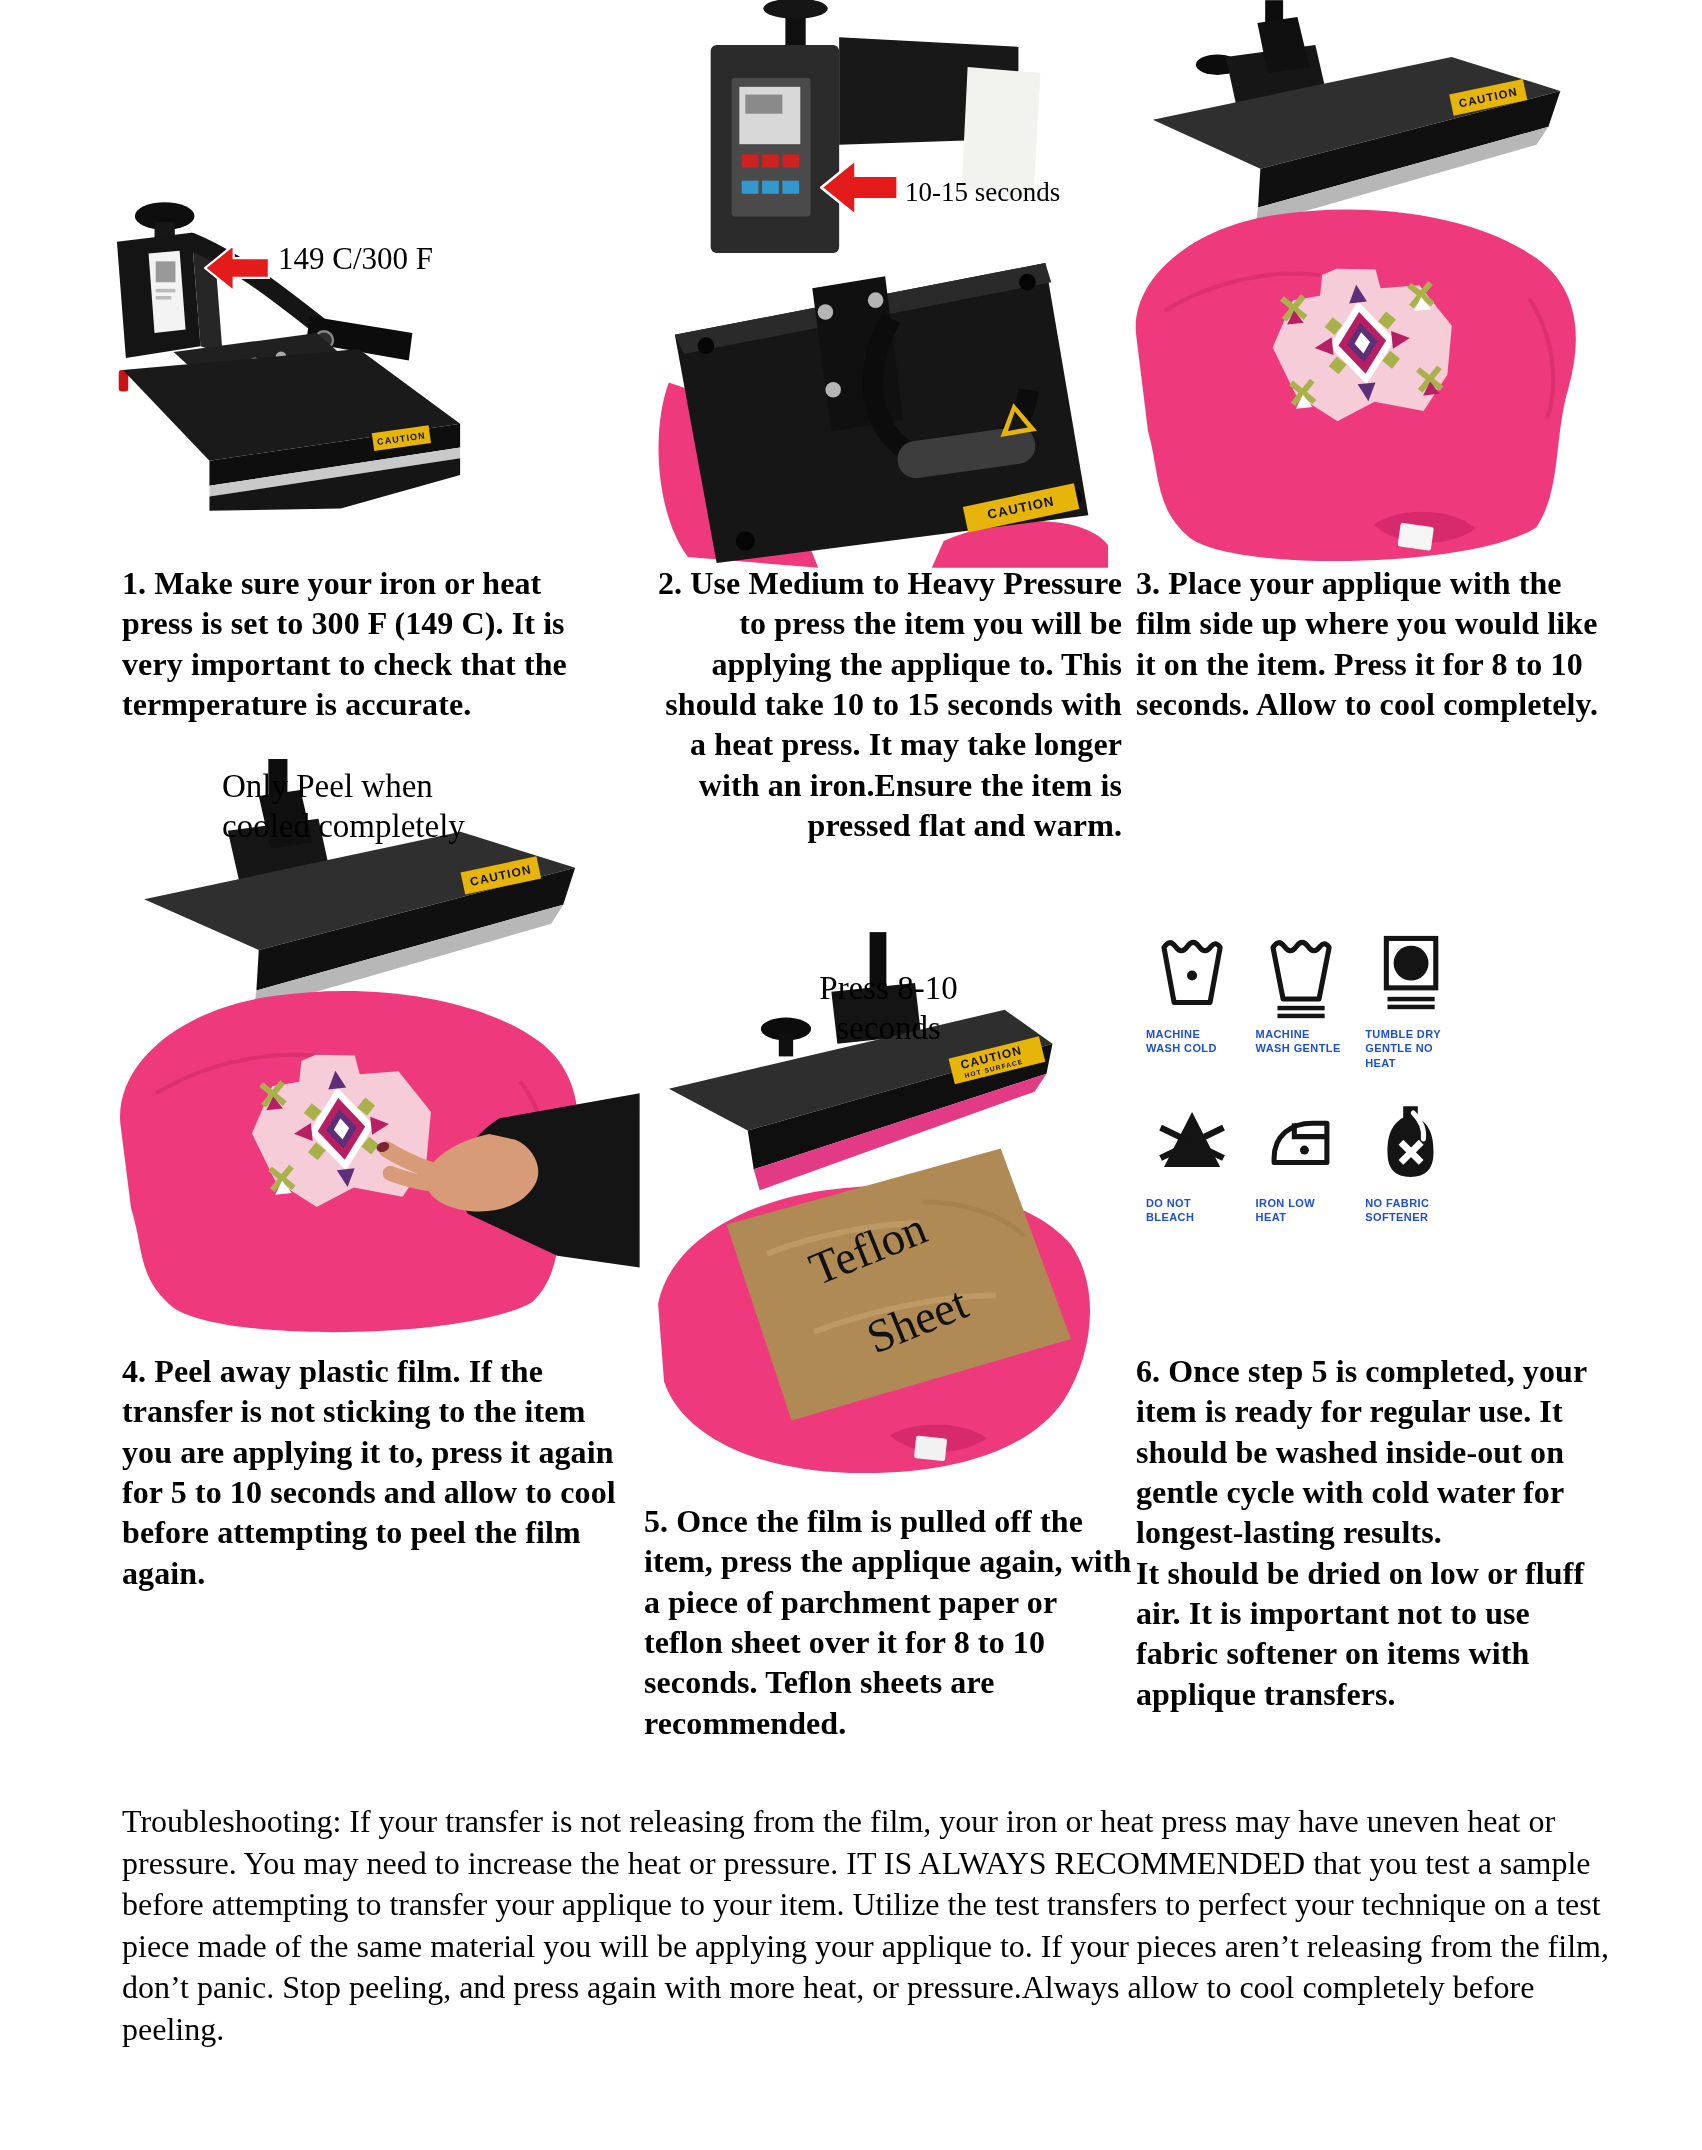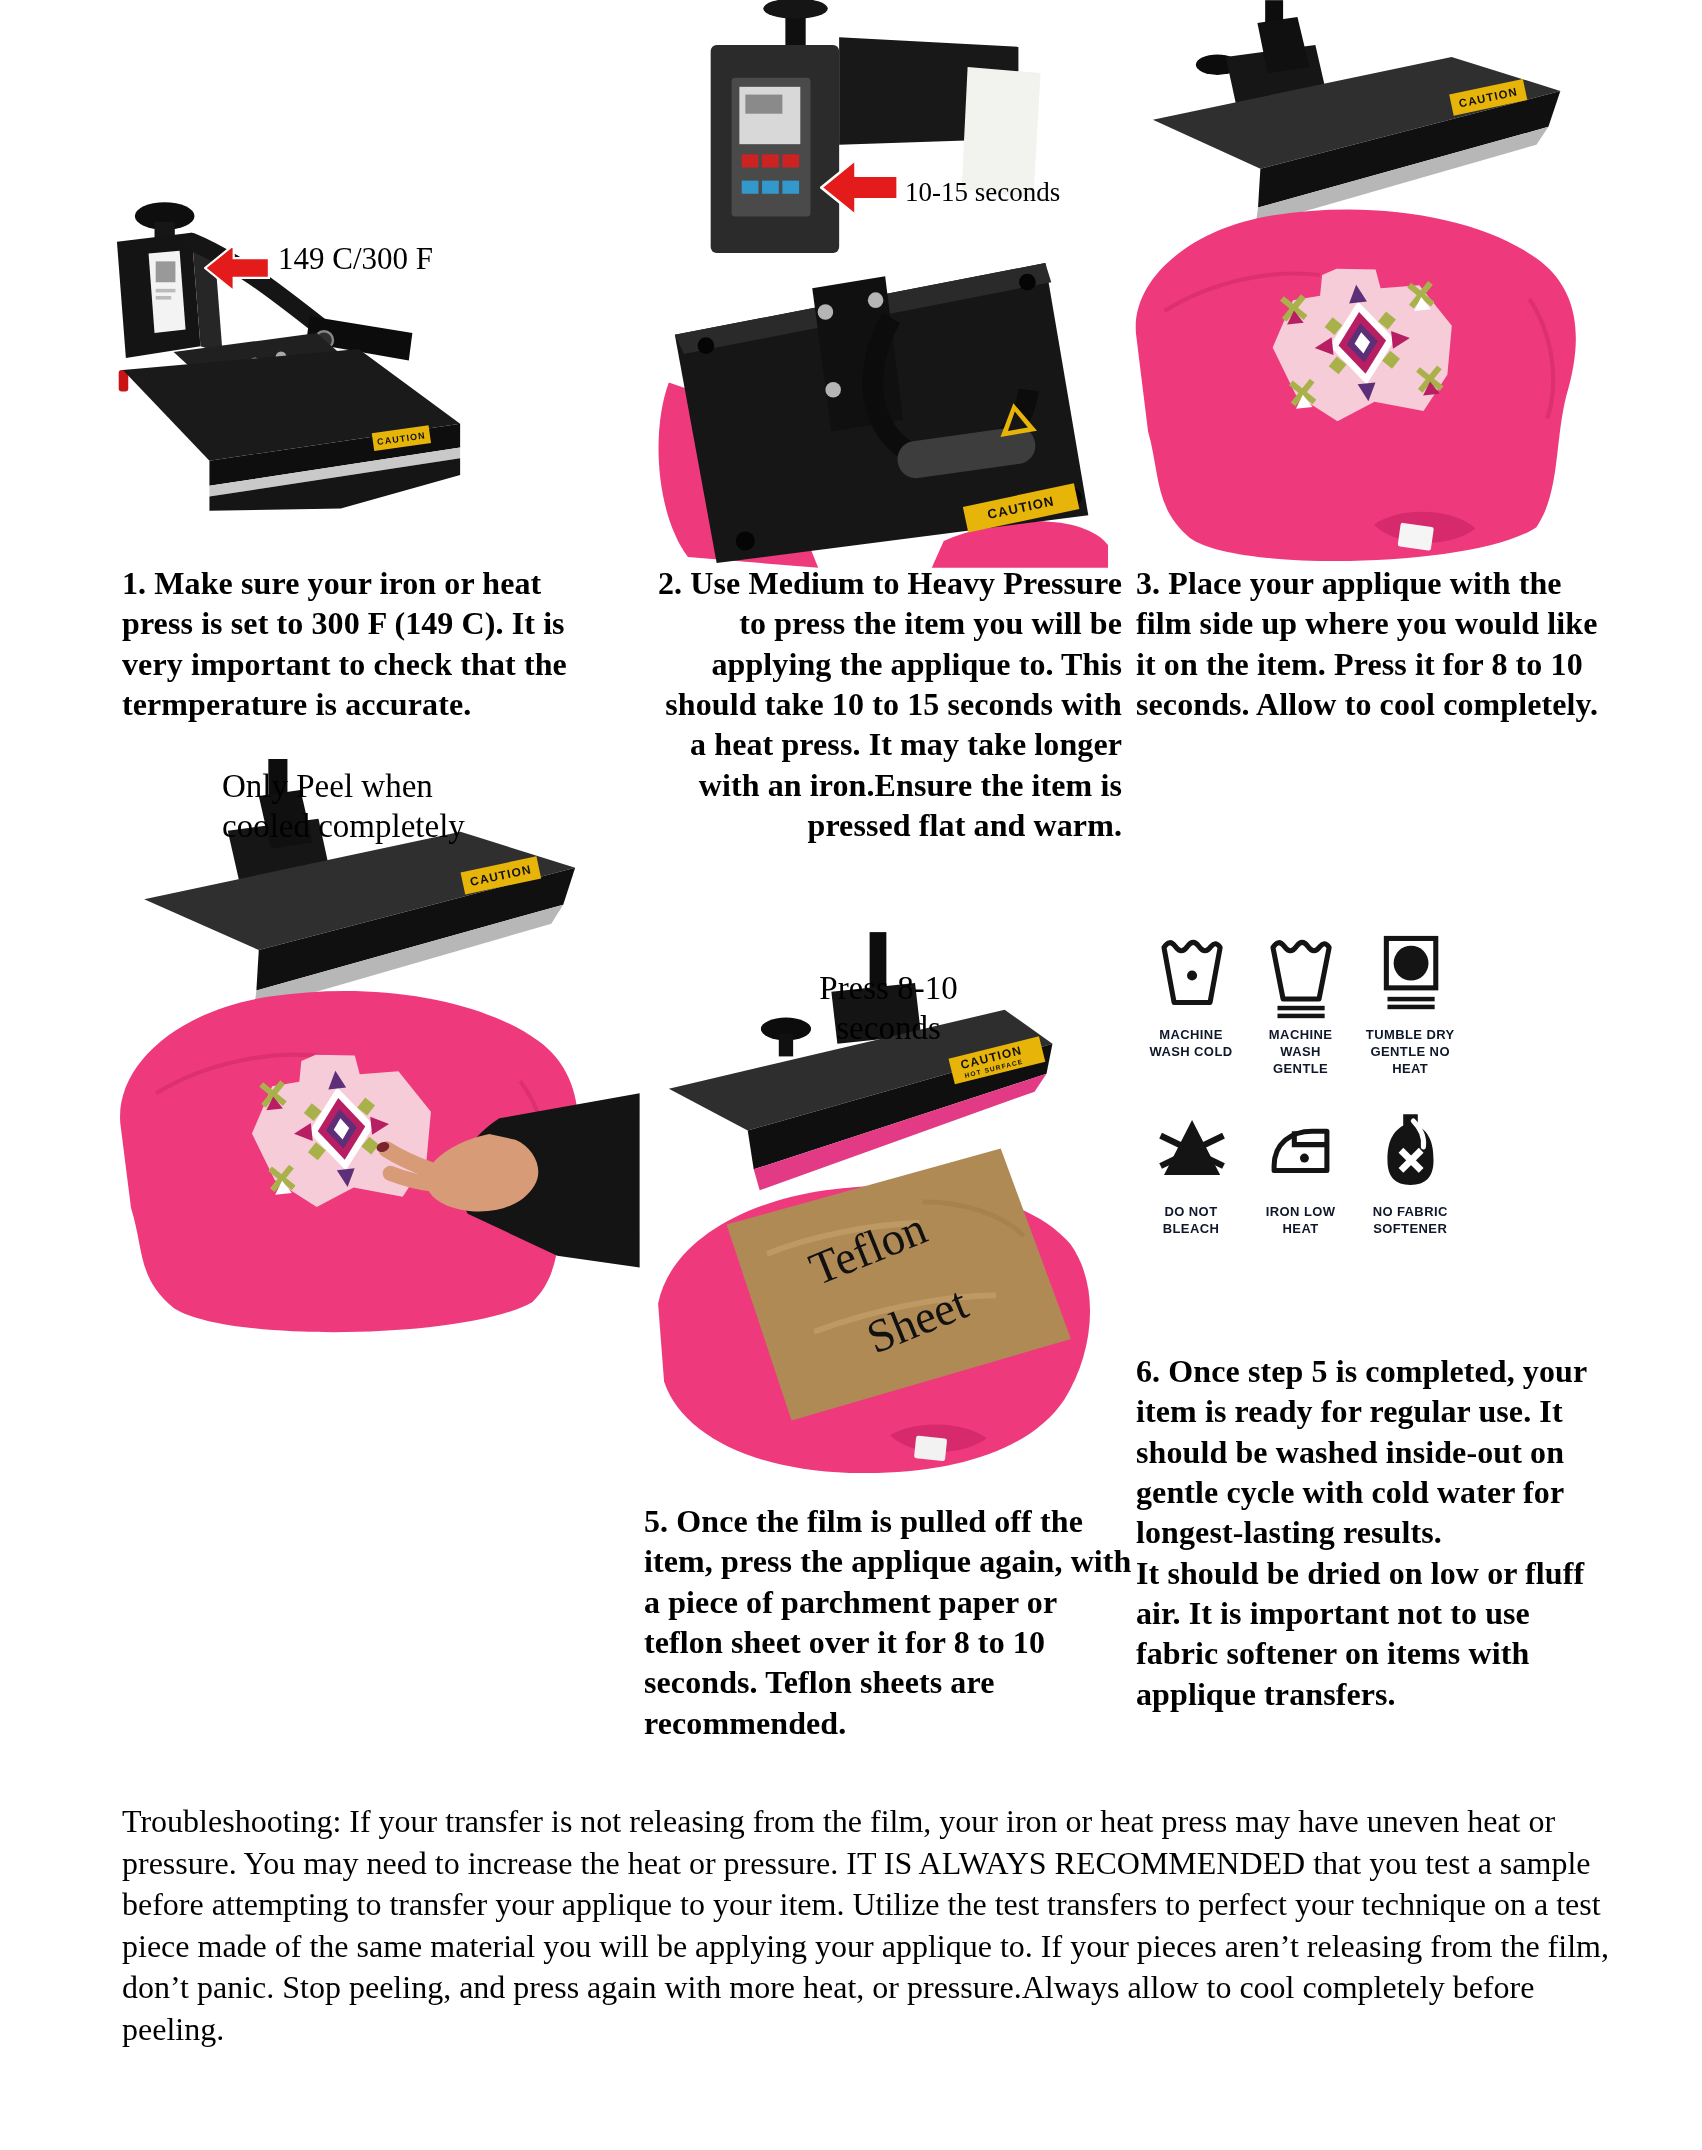--- a/index.html
+++ b/index.html
@@ -37,22 +37,22 @@
   #arrow1 { left:204px;  top:238px; width:66px; height:60px; }
   #arrow2 { left:820px; top:154px; width:79px; height:67px; }
   #care-grid {
     position:absolute; left:1138px; top:930px;
     display:grid; grid-template-columns:repeat(3, 106px); column-gap:3.6px; row-gap:29px;
   }
   .care-item { display:flex; flex-direction:column; align-items:center; }
   .care-item svg { width:73px; height:91px; }
   .care-label {
     margin-top:6px; font-family:"Liberation Sans", sans-serif; font-weight:bold;
-    font-size:13px; line-height:1.3; text-align:center; letter-spacing:0.4px;
-    max-width:90px; color:#0f172a;
+    font-size:11px; line-height:1.3; text-align:left; letter-spacing:0.4px;
+    max-width:90px; color:#1d4ed8;
   }
   .sticker-text { font-family:"Liberation Sans", sans-serif; font-weight:bold; letter-spacing:2px; }
 </style>
 </head>
 <body>
 
 <div id="page">
 
   <div id="img1" class="illus">
     <svg viewBox="0 0 640 660">
@@ -309,20 +309,21 @@
         <line x1="48" y1="76" x2="84" y2="112" stroke="#ffffff" stroke-width="12"></line>
         <line x1="48" y1="112" x2="84" y2="76" stroke="#ffffff" stroke-width="12"></line>
       </svg>
       <div class="care-label">NO FABRIC SOFTENER</div>
     </div>
   </div>
 
   <div id="step1" class="step">1. Make sure your iron or heat press is set to 300 F (149 C). It is very important to check that the termperature is accurate.</div>
   <div id="step2" class="step">2. Use Medium to Heavy Pressure to press the item you will be applying the applique to. This should take 10 to 15 seconds with a heat press. It may take longer with an iron.Ensure the item is pressed flat and warm.</div>
   <div id="step3" class="step">3. Place your applique with the film side up where you would like it on the item. Press it for 8 to 10 seconds. Allow to cool completely.</div>
+  <div id="step4" class="step">4. Peel away plastic film. If the transfer is not sticking to the item you are applying it to, press it again for 5 to 10 seconds and allow to cool before attempting to peel the film again.</div>
   <div id="step5" class="step">5. Once the film is pulled off the item, press the applique again, with a piece of parchment paper or teflon sheet over it for 8 to 10 seconds. Teflon sheets are recommended.</div>
   <div id="step6" class="step">6. Once step 5 is completed, your item is ready for regular use. It should be washed inside-out on gentle cycle with cold water for longest-lasting results.
 It should be dried on low or fluff air. It is important not to use fabric softener on items with applique transfers.</div>
 
   <div id="troubleshooting">Troubleshooting: If your transfer is not releasing from the film, your iron or heat press may have uneven heat or pressure. You may need to increase the heat or pressure. IT IS ALWAYS RECOMMENDED that you test a sample before attempting to transfer your applique to your item. Utilize the test transfers to perfect your technique on a test piece made of the same material you will be applying your applique to. If your pieces aren’t releasing from the film, don’t panic. Stop peeling, and press again with more heat, or pressure.Always allow to cool completely before peeling.</div>
 
 </div>
 
 
 </body></html>

